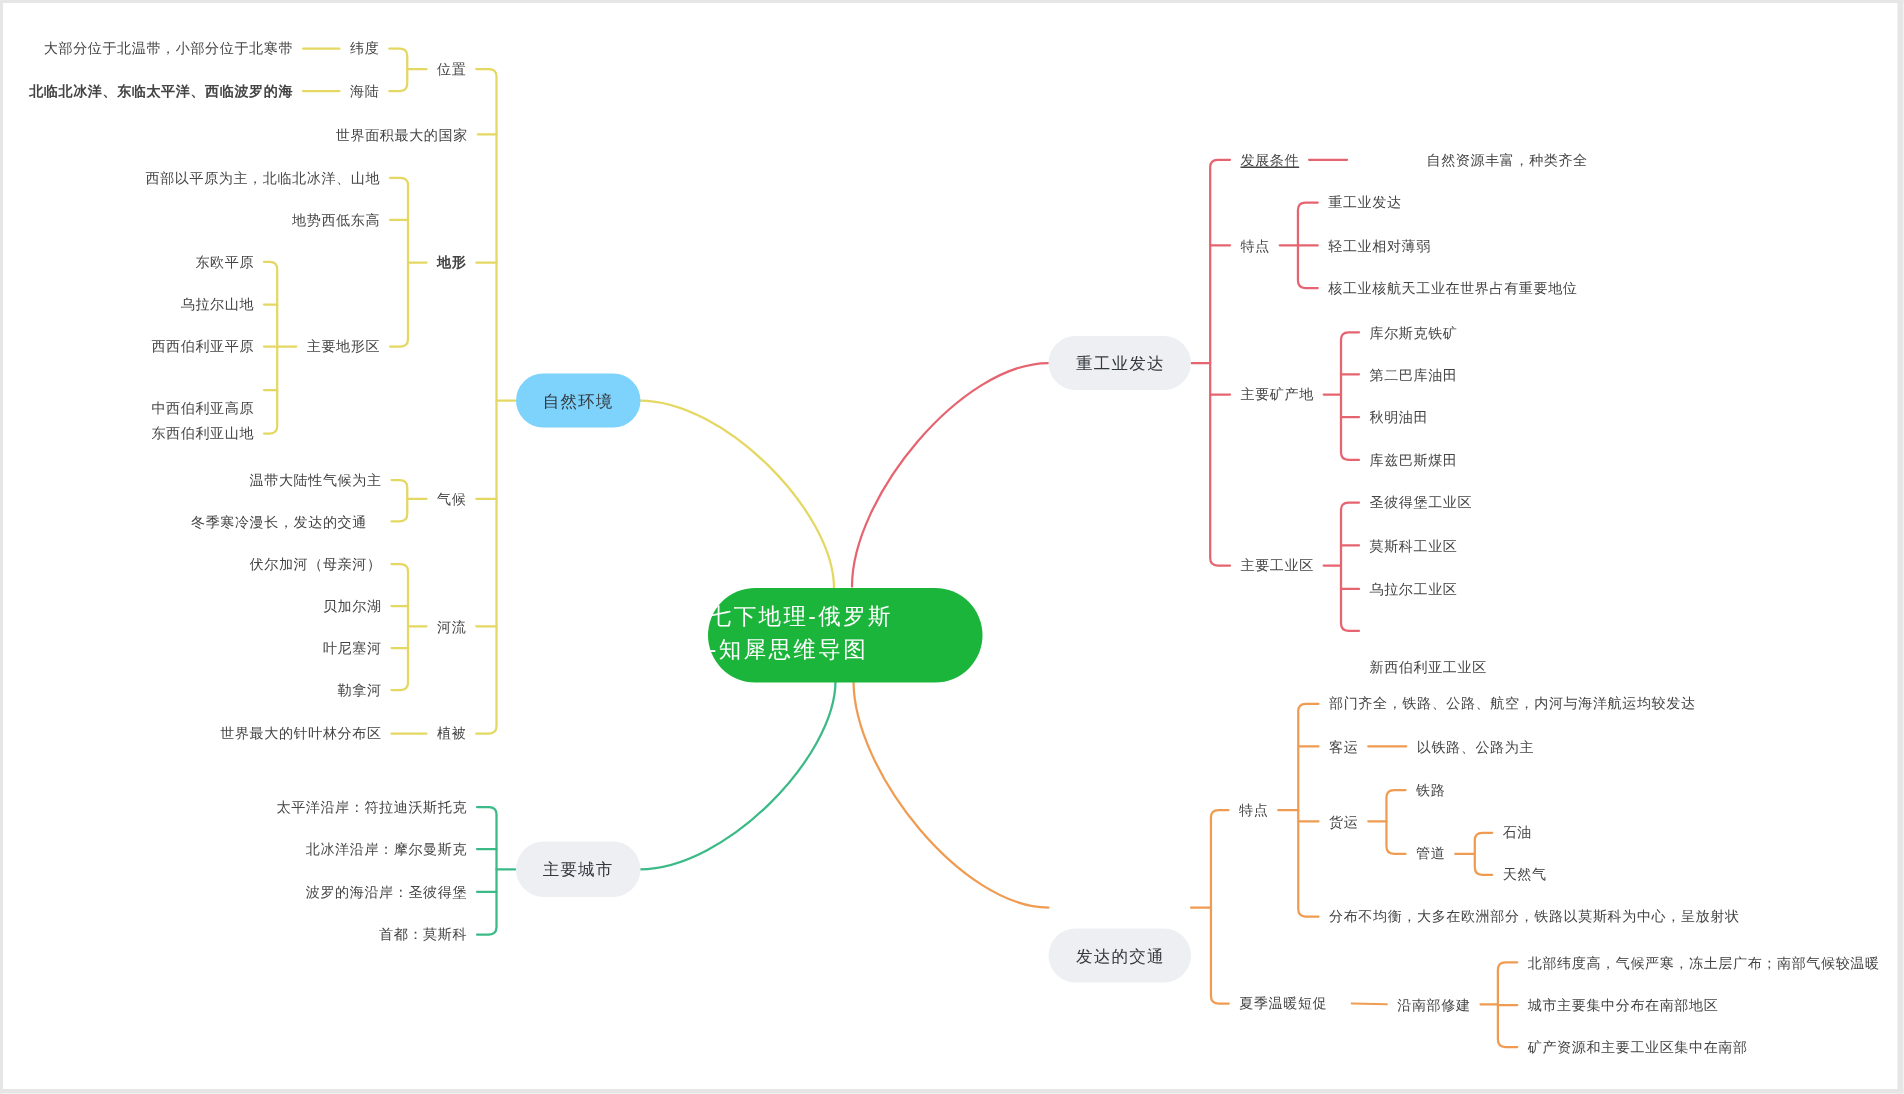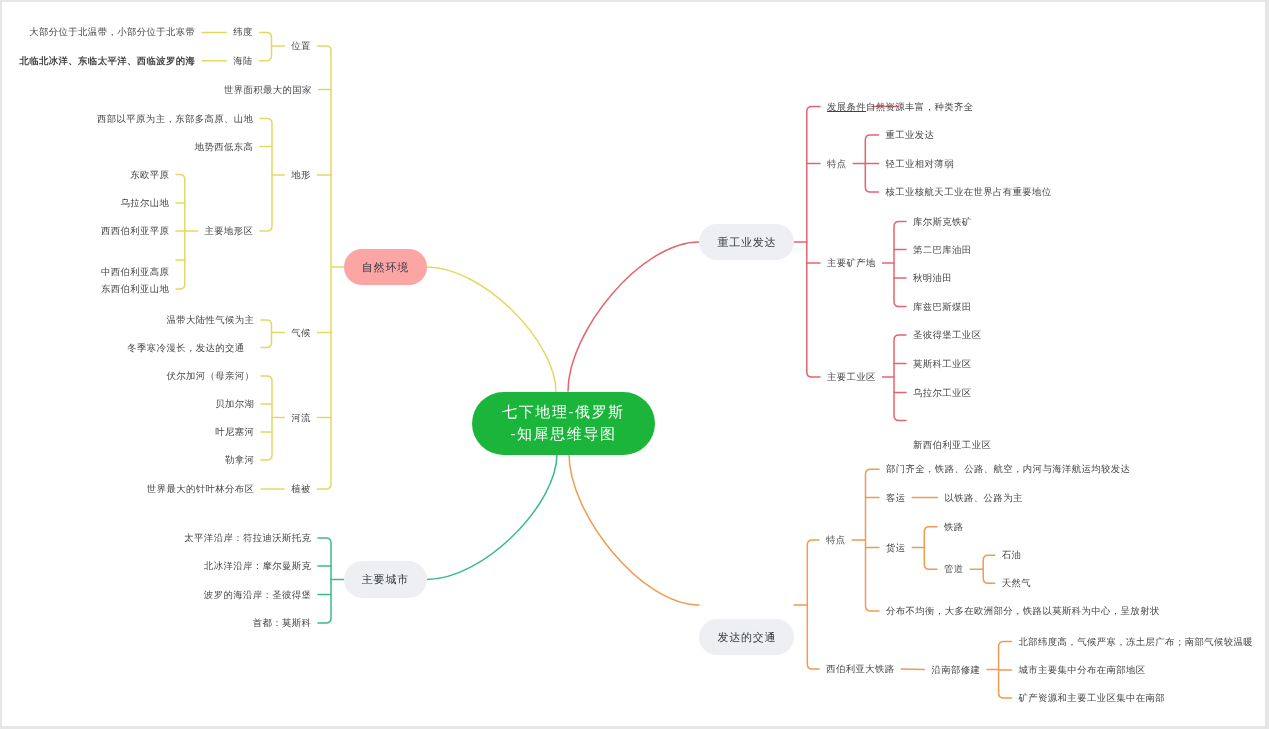--- a/index.html
+++ b/index.html
@@ -18,21 +18,21 @@
   #frame i.t{left:0;top:0;width:1269px;height:2px;}
   #frame i.b{left:0;bottom:0;width:1269px;height:3px;}
   #frame i.l{left:0;top:0;width:2px;height:729px;}
   #frame i.r{right:0;top:0;width:4px;height:729px;}
   svg#links{position:absolute;left:0;top:0;width:1269px;height:729px;overflow:visible;}
   .lbl{position:absolute;white-space:nowrap;color:#444444;font-size:9.4px;letter-spacing:0.4px;line-height:10px;
        transform:translateY(-50%);}
   .node{position:absolute;display:flex;align-items:center;justify-content:center;
         background:#edeff3;border-radius:999px;color:#33383e;font-size:11px;
         letter-spacing:0.8px;box-sizing:border-box;text-indent:0.8px;}
-  .rootnode{position:absolute;display:flex;align-items:center;justify-content:center;
+  .rootnode{position:absolute;display:flex;align-items:flex-start;justify-content:center;
         flex-direction:column;background:#1cb53c;border-radius:999px;color:#ffffff;
         font-size:15px;letter-spacing:1.6px;line-height:21.9px;box-sizing:border-box;}
   .rootnode span{margin-left:1px;}
 </style>
 </head>
 <body>
 
 <div id="stage">
   <div id="canvas">
     <svg id="links" viewBox="0 0 1269 729">
@@ -99,29 +99,29 @@
         <path d="M 986.975 669.5 L 998.6 669.5" fill="none" stroke="#ef9c52" stroke-width="1.5" stroke-linecap="round" stroke-linejoin="round"></path>
         <path d="M 1011.5 641.5 L 1003.6 641.5 Q 998.6 641.5 998.6 646.5 L 998.6 693 Q 998.6 698 1003.6 698 L 1011.5 698" fill="none" stroke="#ef9c52" stroke-width="1.5" stroke-linecap="round" stroke-linejoin="round"></path>
         <path d="M 998.6 670 L 1011.5 670" fill="none" stroke="#ef9c52" stroke-width="1.5" stroke-linecap="round" stroke-linejoin="round"></path>
         <path d="M 569 454 C 569 514.4 641.8 605 699 605" fill="none" stroke="#ef9c52" stroke-width="1.5" stroke-linecap="round" stroke-linejoin="round"></path>
       </svg>
     <div id="labels">
         <div class="rootnode" style="left: 471.5px; top: 391.5px; width: 183px; height: 63px; background: rgb(28, 181, 60);">
           <span>七下地理-俄罗斯</span>
           <span>-知犀思维导图</span>
         </div>
-        <div class="node" style="left: 343.5px; top: 249px; width: 83px; height: 36px; background: #fca5a5; color: rgb(51, 56, 62);">自然环境</div>
+        <div class="node" style="left: 343.5px; top: 249px; width: 83px; height: 36px; background: #7dd3fc; color: rgb(51, 56, 62);">自然环境</div>
         <div class="lbl" style="top: 46px; left: 291.337px;">位置</div>
         <div class="lbl" style="top: 32.4px; left: 233.338px;">纬度</div>
         <div class="lbl" style="top: 32.4px; left: 29.2125px;">大部分位于北温带，小部分位于北寒带</div>
         <div class="lbl" style="top: 60.7px; left: 233.338px;">海陆</div>
         <div class="lbl" style="top: 60.7px; left: 19.4469px; font-weight: bold;">北临北冰洋、东临太平洋、西临波罗的海</div>
         <div class="lbl" style="top: 89.5px; left: 223.916px;">世界面积最大的国家</div>
-        <div class="lbl" style="top: 175px; left: 291.337px;">地形</div>
-        <div class="lbl" style="top: 118.5px; left: 96.9938px;">西部以平原为主，东部多高原、山地</div>
+        <div class="lbl" style="top: 175px; left: 291.337px; font-weight: bold;">地形</div>
+        <div class="lbl" style="top: 118.5px; left: 96.9938px;">西部以平原为主，北临北冰洋、山地</div>
         <div class="lbl" style="top: 146.5px; left: 194.744px;">地势西低东高</div>
         <div class="lbl" style="top: 231px; left: 204.525px;">主要地形区</div>
         <div class="lbl" style="top: 174.5px; left: 130.291px;">东欧平原</div>
         <div class="lbl" style="top: 203px; left: 120.525px; text-align: right;">乌拉尔山地</div>
         <div class="lbl" style="top: 231px; left: 100.963px;">西西伯利亚平原</div>
         <div class="lbl" style="top: 272px; left: 100.963px; text-align: center;">中西伯利亚高原</div>
         <div class="lbl" style="top: 289px; left: 100.963px;">东西伯利亚山地</div>
         <div class="lbl" style="top: 332.5px; left: 291.337px;">气候</div>
         <div class="lbl" style="top: 320px; left: 166.416px;">温带大陆性气候为主</div>
         <div class="lbl" style="top: 347.5px; left: 127.322px;">冬季寒冷漫长，发达的交通</div>
@@ -132,21 +132,21 @@
         <div class="lbl" style="top: 460px; left: 225.072px;">勒拿河</div>
         <div class="lbl" style="top: 489px; left: 291.337px;">植被</div>
         <div class="lbl" style="top: 489px; left: 146.869px;">世界最大的针叶林分布区</div>
         <div class="node" style="left: 343.5px; top: 561px; width: 83px; height: 37px; background: rgb(237, 239, 243); color: rgb(51, 56, 62);">主要城市</div>
         <div class="lbl" style="top: 538px; left: 184.322px;">太平洋沿岸：符拉迪沃斯托克</div>
         <div class="lbl" style="top: 566px; left: 203.869px;">北冰洋沿岸：摩尔曼斯克</div>
         <div class="lbl" style="top: 594.5px; left: 203.869px;">波罗的海沿岸：圣彼得堡</div>
         <div class="lbl" style="top: 623px; left: 252.744px;">首都：莫斯科</div>
         <div class="node" style="left: 699px; top: 224px; width: 95px; height: 36px; background: rgb(237, 239, 243); color: rgb(51, 56, 62);">重工业发达</div>
         <div class="lbl" style="top: 106.5px; left: 827px; text-decoration: underline;">发展条件</div>
-        <div class="lbl" style="top: 106.5px; left: 866px;">自然资源丰富，种类齐全</div>
+        <div class="lbl" style="top: 106.5px; left: 951px;">自然资源丰富，种类齐全</div>
         <div class="lbl" style="top: 163.5px; left: 827px;">特点</div>
         <div class="lbl" style="top: 135px; left: 885.5px;">重工业发达</div>
         <div class="lbl" style="top: 163.5px; left: 885.5px;">轻工业相对薄弱</div>
         <div class="lbl" style="top: 192px; left: 885.5px;">核工业核航天工业在世界占有重要地位</div>
         <div class="lbl" style="top: 263px; left: 827px;">主要矿产地</div>
         <div class="lbl" style="top: 221.5px; left: 913px;">库尔斯克铁矿</div>
         <div class="lbl" style="top: 249.5px; left: 913px;">第二巴库油田</div>
         <div class="lbl" style="top: 278px; left: 913px;">秋明油田</div>
         <div class="lbl" style="top: 306.5px; left: 913px;">库兹巴斯煤田</div>
         <div class="lbl" style="top: 377px; left: 827px;">主要工业区</div>
@@ -158,21 +158,21 @@
         <div class="lbl" style="top: 540px; left: 826px;">特点</div>
         <div class="lbl" style="top: 469.2px; left: 886px;">部门齐全，铁路、公路、航空，内河与海洋航运均较发达</div>
         <div class="lbl" style="top: 497.5px; left: 886px;">客运</div>
         <div class="lbl" style="top: 497.5px; left: 944.5px;">以铁路、公路为主</div>
         <div class="lbl" style="top: 547.5px; left: 886px;">货运</div>
         <div class="lbl" style="top: 526.7px; left: 944px;">铁路</div>
         <div class="lbl" style="top: 569.2px; left: 944px;">管道</div>
         <div class="lbl" style="top: 555.2px; left: 1001.8px;">石油</div>
         <div class="lbl" style="top: 583.2px; left: 1001.8px;">天然气</div>
         <div class="lbl" style="top: 611px; left: 886px;">分布不均衡，大多在欧洲部分，铁路以莫斯科为中心，呈放射状</div>
-        <div class="lbl" style="top: 669px; left: 826.2px;">西伯利亚大铁路</div>
+        <div class="lbl" style="top: 669px; left: 826.2px;">夏季温暖短促</div>
         <div class="lbl" style="top: 669.5px; left: 931.5px;">沿南部修建</div>
         <div class="lbl" style="top: 641.5px; left: 1018.5px;">北部纬度高，气候严寒，冻土层广布；南部气候较温暖</div>
         <div class="lbl" style="top: 670px; left: 1018.5px;">城市主要集中分布在南部地区</div>
         <div class="lbl" style="top: 698px; left: 1018.5px;">矿产资源和主要工业区集中在南部</div>
       </div>
   </div>
   <div id="frame">
     <i class="t"></i>
     <i class="b"></i>
     <i class="l"></i>

